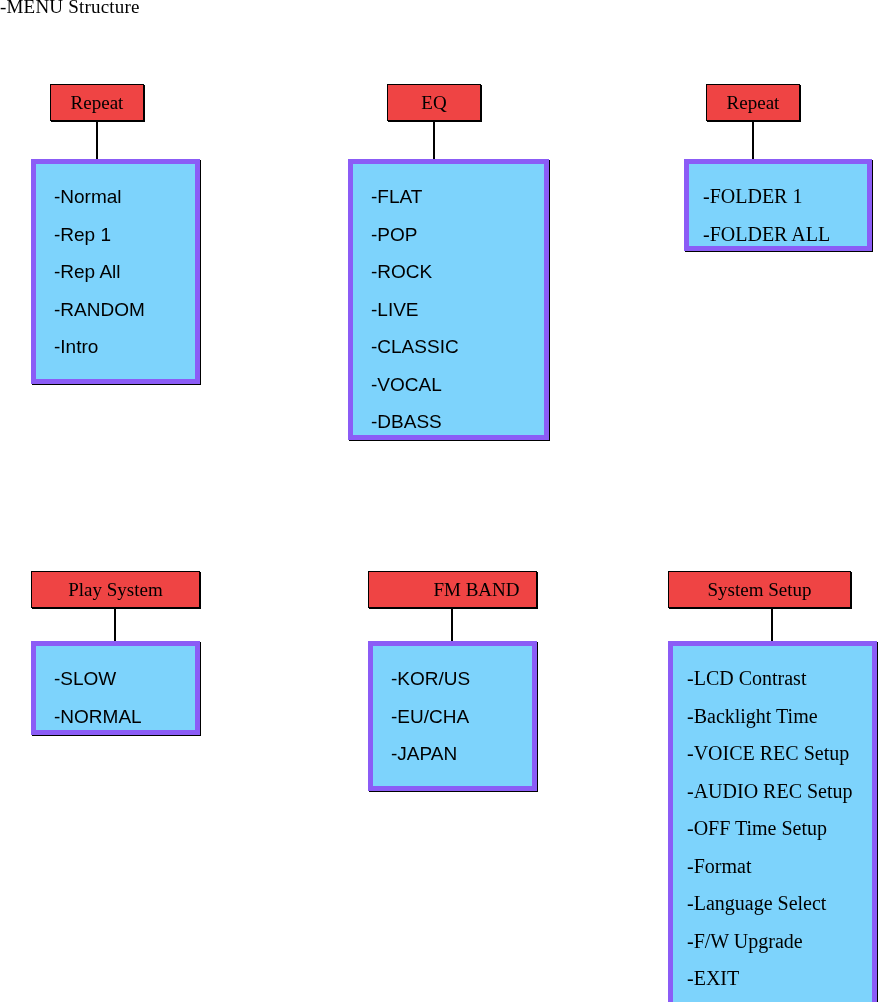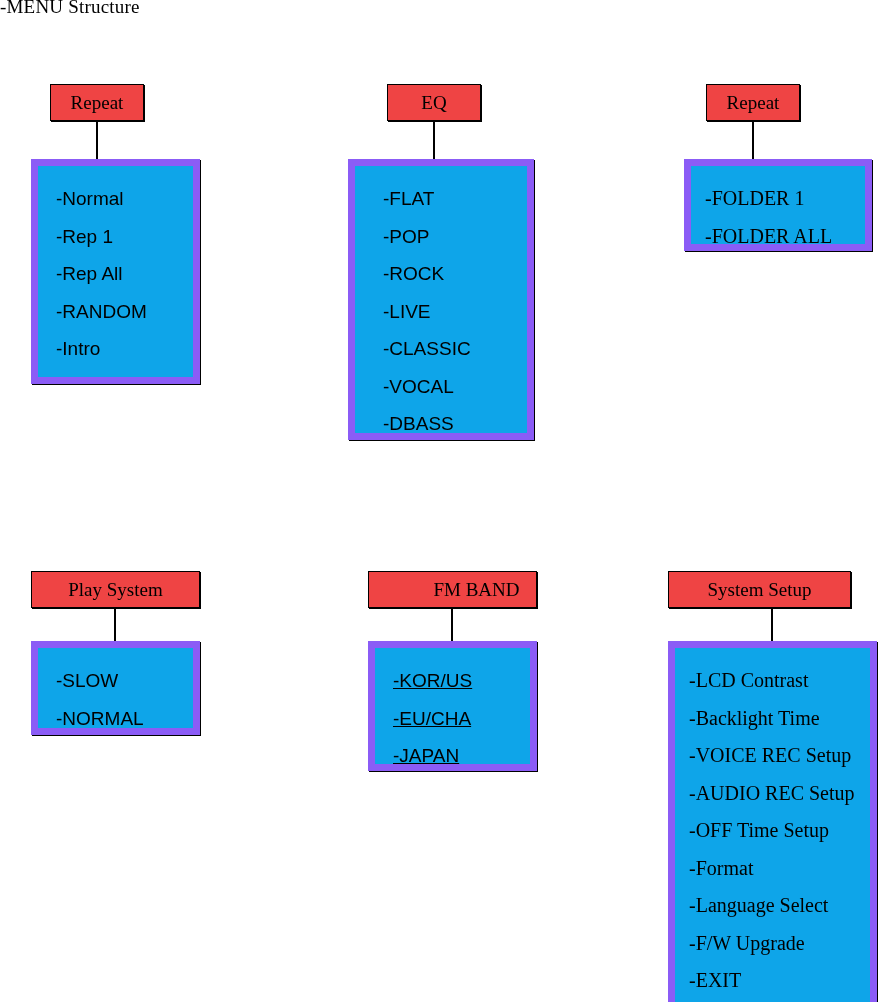--- a/index.html
+++ b/index.html
@@ -54,23 +54,23 @@
   .connector {
     position: absolute;
     width: 2px;
     background: #000;
   }
 
   
   .body-box {
     position: absolute;
     box-sizing: border-box;
-    border: 7px solid #8b5cf6;
+    border: 5px solid #8b5cf6;
     box-shadow: 2px 2px 0 -1px #000, 1px 1px 0 0 #000;
-    background: #0ea5e9;
+    background: #7dd3fc;
     padding: 14px 0 0 0;
   }
   .body-box.sans .item {
     font-family: "Liberation Sans", sans-serif;
     font-size: 19px;
   }
   .body-box.serif .item {
     font-family: "Liberation Serif", serif;
     font-size: 20px;
   }
@@ -97,21 +97,21 @@
       <div class="item">-Rep 1</div>
       <div class="item">-Rep All</div>
       <div class="item">-RANDOM</div>
       <div class="item">-Intro</div>
     </div>
   </div>
 
   <div class="group">
     <div class="head-box" style="left:387px; top:84px; width:94px; height:37px;">EQ</div>
     <div class="connector" style="left:433px; top:121px; height:38px;"></div>
-    <div class="body-box sans" style="left:348px; top:159px; width:186px; height:281px;padding-left:10px;">
+    <div class="body-box sans" style="left:348px; top:159px; width:201px; height:281px;">
       <div class="item">-FLAT</div>
       <div class="item">-POP</div>
       <div class="item">-ROCK</div>
       <div class="item">-LIVE</div>
       <div class="item">-CLASSIC</div>
       <div class="item">-VOCAL</div>
       <div class="item">-DBASS</div>
     </div>
   </div>
 
@@ -129,21 +129,21 @@
     <div class="connector" style="left:114px; top:608px; height:33px;"></div>
     <div class="body-box sans" style="left:31px; top:641px; width:169px; height:94px;">
       <div class="item">-SLOW</div>
       <div class="item">-NORMAL</div>
     </div>
   </div>
 
   <div class="group">
     <div class="head-box" style="left:368px; top:571px; width:169px; height:37px;padding-left:48px;">FM BAND</div>
     <div class="connector" style="left:451px; top:608px; height:33px;"></div>
-    <div class="body-box sans" style="left:368px; top:641px; width:169px; height:130px;text-decoration:underline;">
+    <div class="body-box sans" style="left:368px; top:641px; width:169px; height:150px;">
       <div class="item">-KOR/US</div>
       <div class="item">-EU/CHA</div>
       <div class="item">-JAPAN</div>
     </div>
   </div>
 
   <div class="group">
     <div class="head-box" style="left:668px; top:571px; width:183px; height:37px;">System Setup</div>
     <div class="connector" style="left:771px; top:608px; height:33px;"></div>
     <div class="body-box serif" style="left:668px; top:641px; width:209px; height:372px;">

